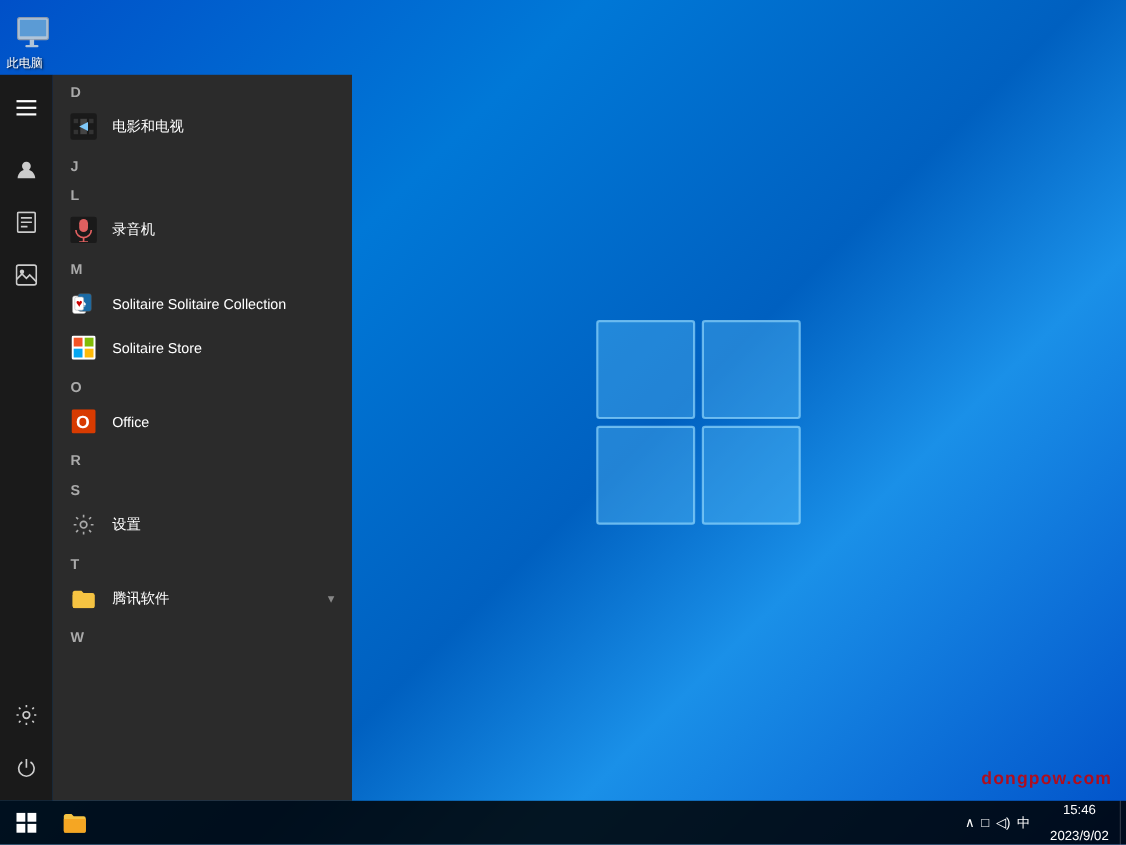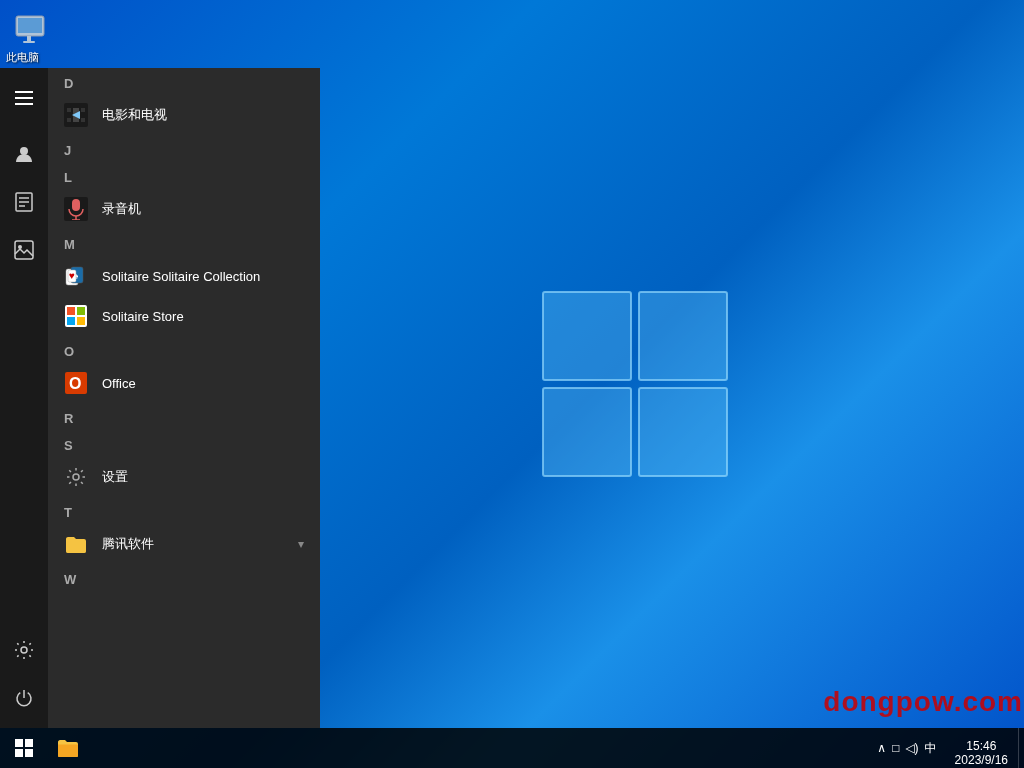--- a/index.html
+++ b/index.html
@@ -97,21 +97,21 @@
 
     #taskbar-tray span {
       font-size: 12px;
       color: white;
     }
 
     #taskbar-clock {
       display: flex;
       flex-direction: column;
       align-items: center;
-      justify-content: flex-end;
+      justify-content: space-between;
       padding: 0 10px;
       height: 38px;
       cursor: pointer;
       font-size: 12px;
       color: white;
     }
 
     #taskbar-show-desktop {
       width: 6px;
       height: 40px;
@@ -274,23 +274,23 @@
     .app-item-arrow {
       margin-left: auto;
       color: #888;
       font-size: 12px;
     }
 
     
     #watermark {
       position: absolute;
       bottom: 50px;
-      right: 1px;
+      right: 13px;
       color: #cc0000;
-      font-size: 28px;
+      font-size: 16px;
       font-weight: bold;
       font-family: Arial, sans-serif;
       opacity: 0.85;
       letter-spacing: 1px;
       z-index: 50;
     }
   </style>
 </head>
 <body>
 
@@ -488,19 +488,19 @@
 
     <div id="taskbar-right">
       <div id="taskbar-tray">
         <span>∧</span>
         <span>□</span>
         <span>◁)</span>
         <span>中</span>
       </div>
       <div id="taskbar-clock">
         <div>15:46</div>
-        <div>2023/9/16</div>
+        <div>2023/9/02</div>
       </div>
       <div id="taskbar-show-desktop"></div>
     </div>
   </div>
 
 </div>
 
 </body></html>

